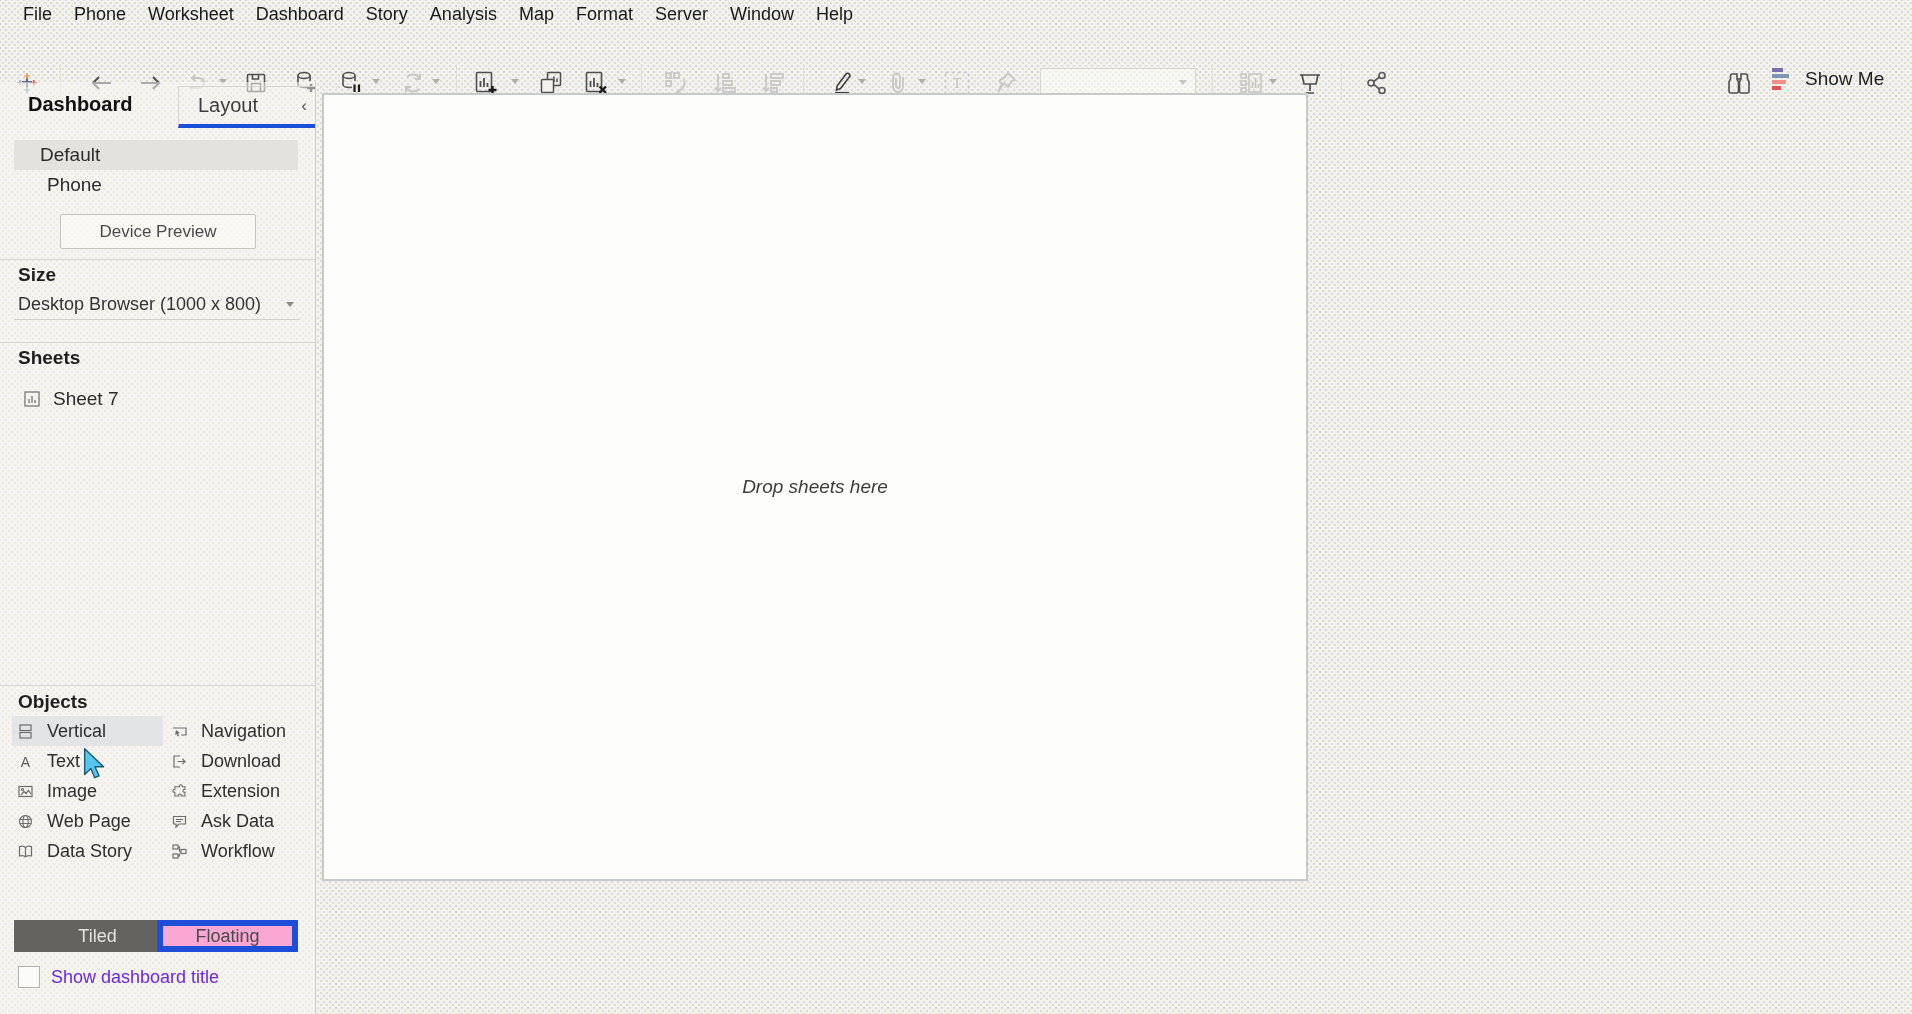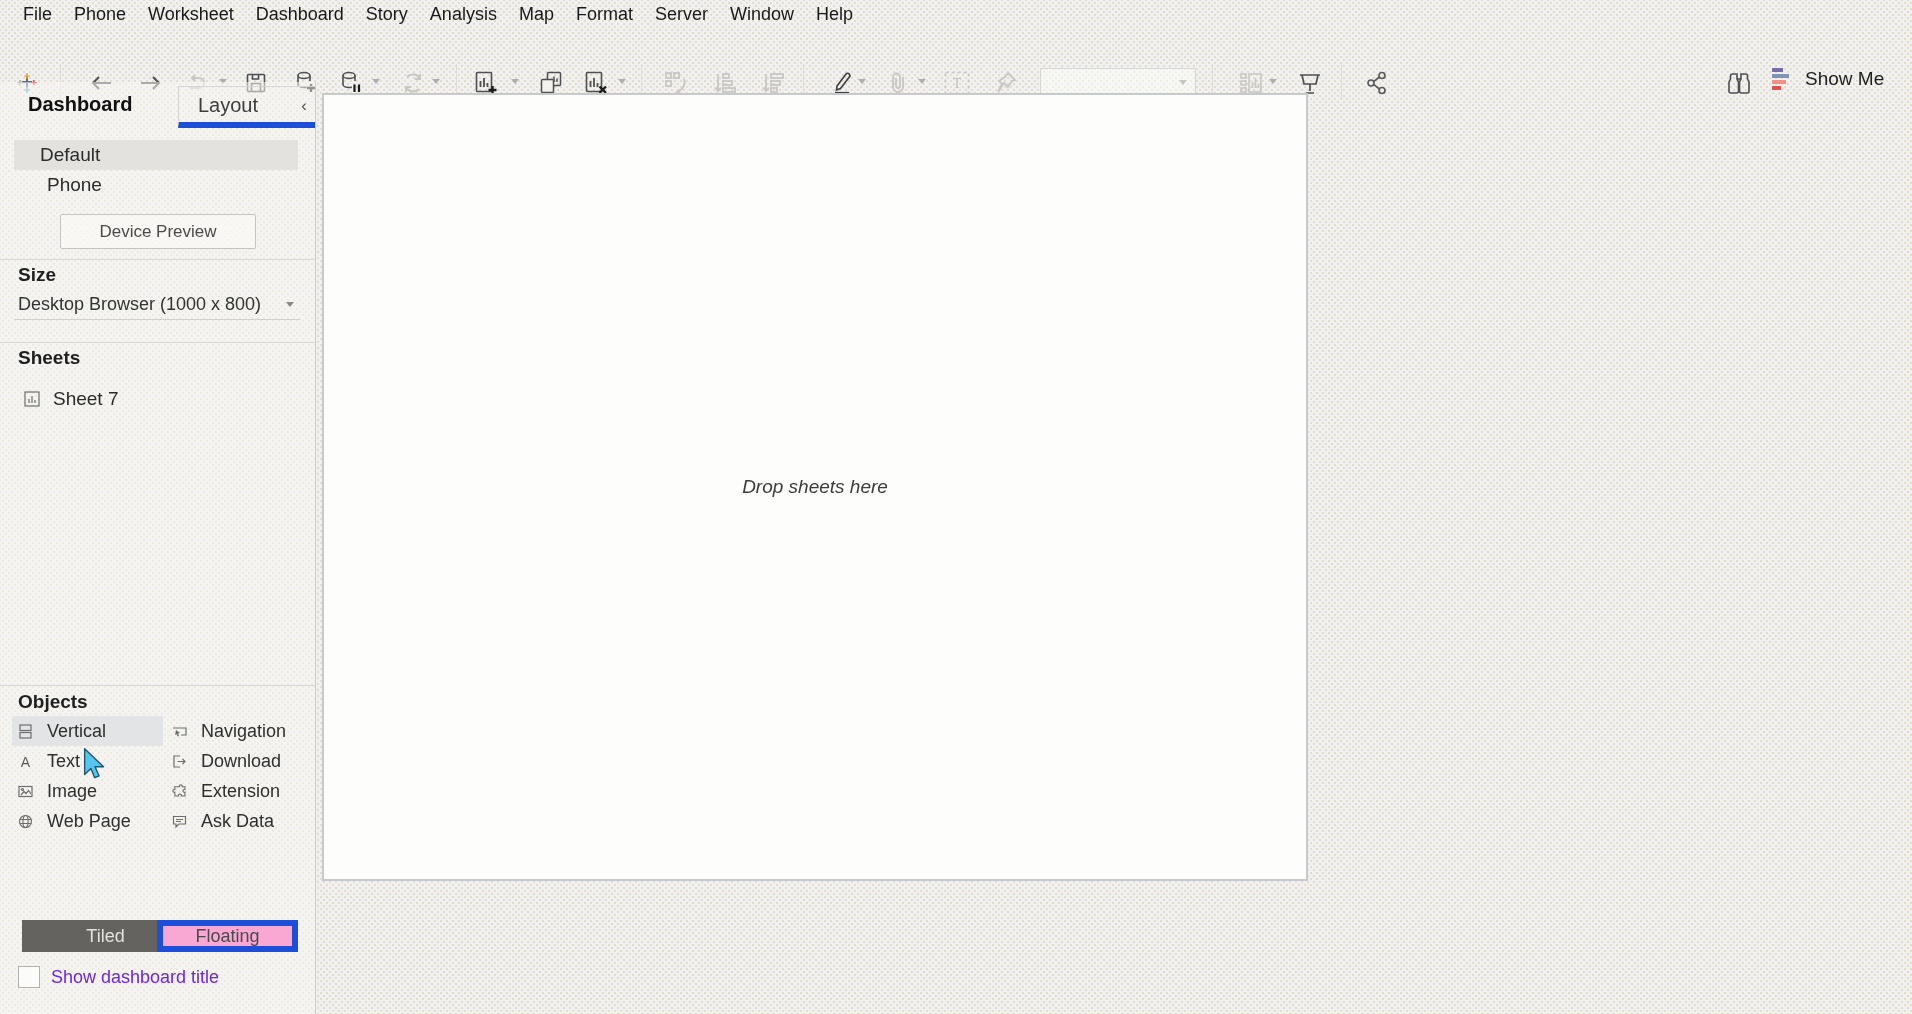--- a/index.html
+++ b/index.html
@@ -25,40 +25,40 @@
   .caret{position:absolute;top:51px;width:0;height:0;border-left:4px solid transparent;border-right:4px solid transparent;border-top:5px solid #b1afab;}
   .fitbox{position:absolute;left:1040px;top:40px;width:154px;height:28px;border:1px solid #d8d6d2;background:rgba(251,251,249,0.55);border-radius:2px;}
   .fitbox .inner-caret{position:absolute;right:8px;top:11px;width:0;height:0;border-left:4px solid transparent;border-right:4px solid transparent;border-top:5px solid #c7c5c1;}
   .showme{position:absolute;left:1772px;top:40px;display:flex;align-items:center;gap:16px;cursor:default;}
   .showme-bars{display:flex;flex-direction:column;gap:2px;}
   .showme-txt{font-size:19px;color:#1e1e1e;font-weight:500;}
   
   .sidebar{position:absolute;left:0;top:82px;width:316px;bottom:0;background:rgba(247,246,243,0.55);border-right:1px solid #cfcdc8;box-sizing:border-box;}
   .tabbar{position:absolute;left:0;top:0;width:100%;height:46px;}
   .tab-active{position:absolute;left:28px;top:11px;font-size:20px;font-weight:bold;color:#111;}
-  .tab-inactive-box{position:absolute;left:178px;top:4px;right:0;height:42px;border-left:1px solid #d6d4d0;border-top:1px solid #d6d4d0;border-bottom:6px solid #1d4ed8;box-sizing:border-box;}
+  .tab-inactive-box{position:absolute;left:178px;top:4px;right:0;height:42px;border-left:1px solid #d6d4d0;border-top:1px solid #d6d4d0;border-bottom:4px solid #1d4ed8;box-sizing:border-box;}
   .tab-inactive{position:absolute;left:19px;top:7px;font-size:20px;color:#3d3d3d;}
   .collapse-chevron{position:absolute;right:8px;top:9px;font-size:17px;color:#555;}
   .devrow{position:absolute;left:14px;width:284px;height:30px;line-height:30px;font-size:19px;color:#2c2c2c;padding-left:26px;box-sizing:border-box;}
   .devrow.selected{background:#e3e2df;}
   .btn-devpreview{position:absolute;left:60px;top:132px;width:194px;height:33px;border:1px solid #c6c4c0;border-radius:2px;background:rgba(252,252,250,0.55);font-size:17px;color:#4a4a4a;display:flex;align-items:center;justify-content:center;}
   .hdiv{position:absolute;left:0;width:100%;height:1px;background:#d9d7d3;}
   .sec-h{position:absolute;left:18px;font-size:19px;font-weight:bold;color:#1f1f1f;}
   .sizeval{position:absolute;left:18px;top:212px;font-size:18px;color:#333;}
   .size-caret{position:absolute;left:286px;top:220px;width:0;height:0;border-left:4px solid transparent;border-right:4px solid transparent;border-top:5px solid #8a8884;}
   .size-underline{position:absolute;left:14px;top:237px;width:286px;height:1px;background:#d2d0cc;}
   .sheetrow{position:absolute;left:14px;top:302px;width:284px;height:30px;display:flex;align-items:center;gap:13px;padding-left:10px;box-sizing:border-box;font-size:19px;color:#2b2b2b;}
   .objgrid{position:absolute;left:12px;top:634px;width:296px;}
   .objrow{display:flex;height:30px;}
   .objcell{display:flex;align-items:center;gap:14px;box-sizing:border-box;font-size:18px;color:#2f2f2f;}
   .objcell.c1{width:151px;padding-left:6px;}
   .objcell.c2{width:145px;padding-left:9px;}
   .objcell.hl{background:#e2e4e5;}
   .tf{position:absolute;top:838px;height:32px;display:flex;align-items:center;justify-content:center;font-size:18px;box-sizing:border-box;}
-  .tf.tiled{left:22px;width:167px;background:#65635f;color:#e3e2df;}
+  .tf.tiled{left:14px;width:167px;background:#65635f;color:#e3e2df;}
   .tf.floating{left:157px;width:141px;background:#f9a8d4;border:6px solid #1d4ed8;color:#4b4b4b;}
   .cbrow{position:absolute;left:18px;top:884px;display:flex;align-items:center;gap:11px;}
   .cbbox{width:22px;height:22px;border:1px solid #b3b1ad;background:#fbfbf9;box-sizing:border-box;}
   .cblabel{font-size:18px;color:#6d28d9;}
   
   .canvas{position:absolute;left:322px;top:93px;width:986px;height:788px;background:#fdfdfc;border:2px solid #c6cacd;box-sizing:border-box;display:flex;align-items:center;justify-content:center;}
   .dropmsg{font-size:19px;font-style:italic;color:#3c3c3c;}
   .cursor{position:absolute;left:83px;top:748px;pointer-events:none;}
   svg{display:block;}
 </style>
@@ -384,20 +384,38 @@
         <span>Web Page</span>
       </div>
       <div class="objcell c2">
         <svg width="15" height="15" viewBox="0 0 15 15" fill="none" stroke="#6e6e6e" stroke-width="1.2">
           <path d="M1.5 2.5h12v7.5H7L4 13v-3H1.5z"></path>
           <path d="M4 5.5h7M4 7.5h5"></path>
         </svg>
         <span>Ask Data</span>
       </div>
     </div>
+    <div class="objrow">
+      <div class="objcell c1">
+        <svg width="15" height="15" viewBox="0 0 15 15" fill="none" stroke="#6e6e6e" stroke-width="1.2">
+          <path d="M7.5 3.5C6 2 3.5 2 1.5 2.6V12c2-.6 4.5-.6 6 .9 1.5-1.5 4-1.5 6-.9V2.6C11.5 2 9 2 7.5 3.5z"></path>
+          <path d="M7.5 3.5V12.5"></path>
+        </svg>
+        <span>Data Story</span>
+      </div>
+      <div class="objcell c2">
+        <svg width="15" height="15" viewBox="0 0 15 15" fill="none" stroke="#6e6e6e" stroke-width="1.2">
+          <rect x="1" y="1" width="5" height="4"></rect>
+            <rect x="1" y="10" width="5" height="4"></rect>
+            <rect x="9" y="5.5" width="5" height="4"></rect>
+          <path d="M6 3h1.5v4.5M6 12h1.5V9.5M7.5 7.5H9"></path>
+        </svg>
+        <span>Workflow</span>
+      </div>
+    </div>
   </div>
 
   <div class="tf tiled">Tiled</div>
   <div class="tf floating">Floating</div>
 
   <div class="cbrow">
     <span class="cbbox"></span>
     <span class="cblabel">Show dashboard title</span>
   </div>
 </div>

